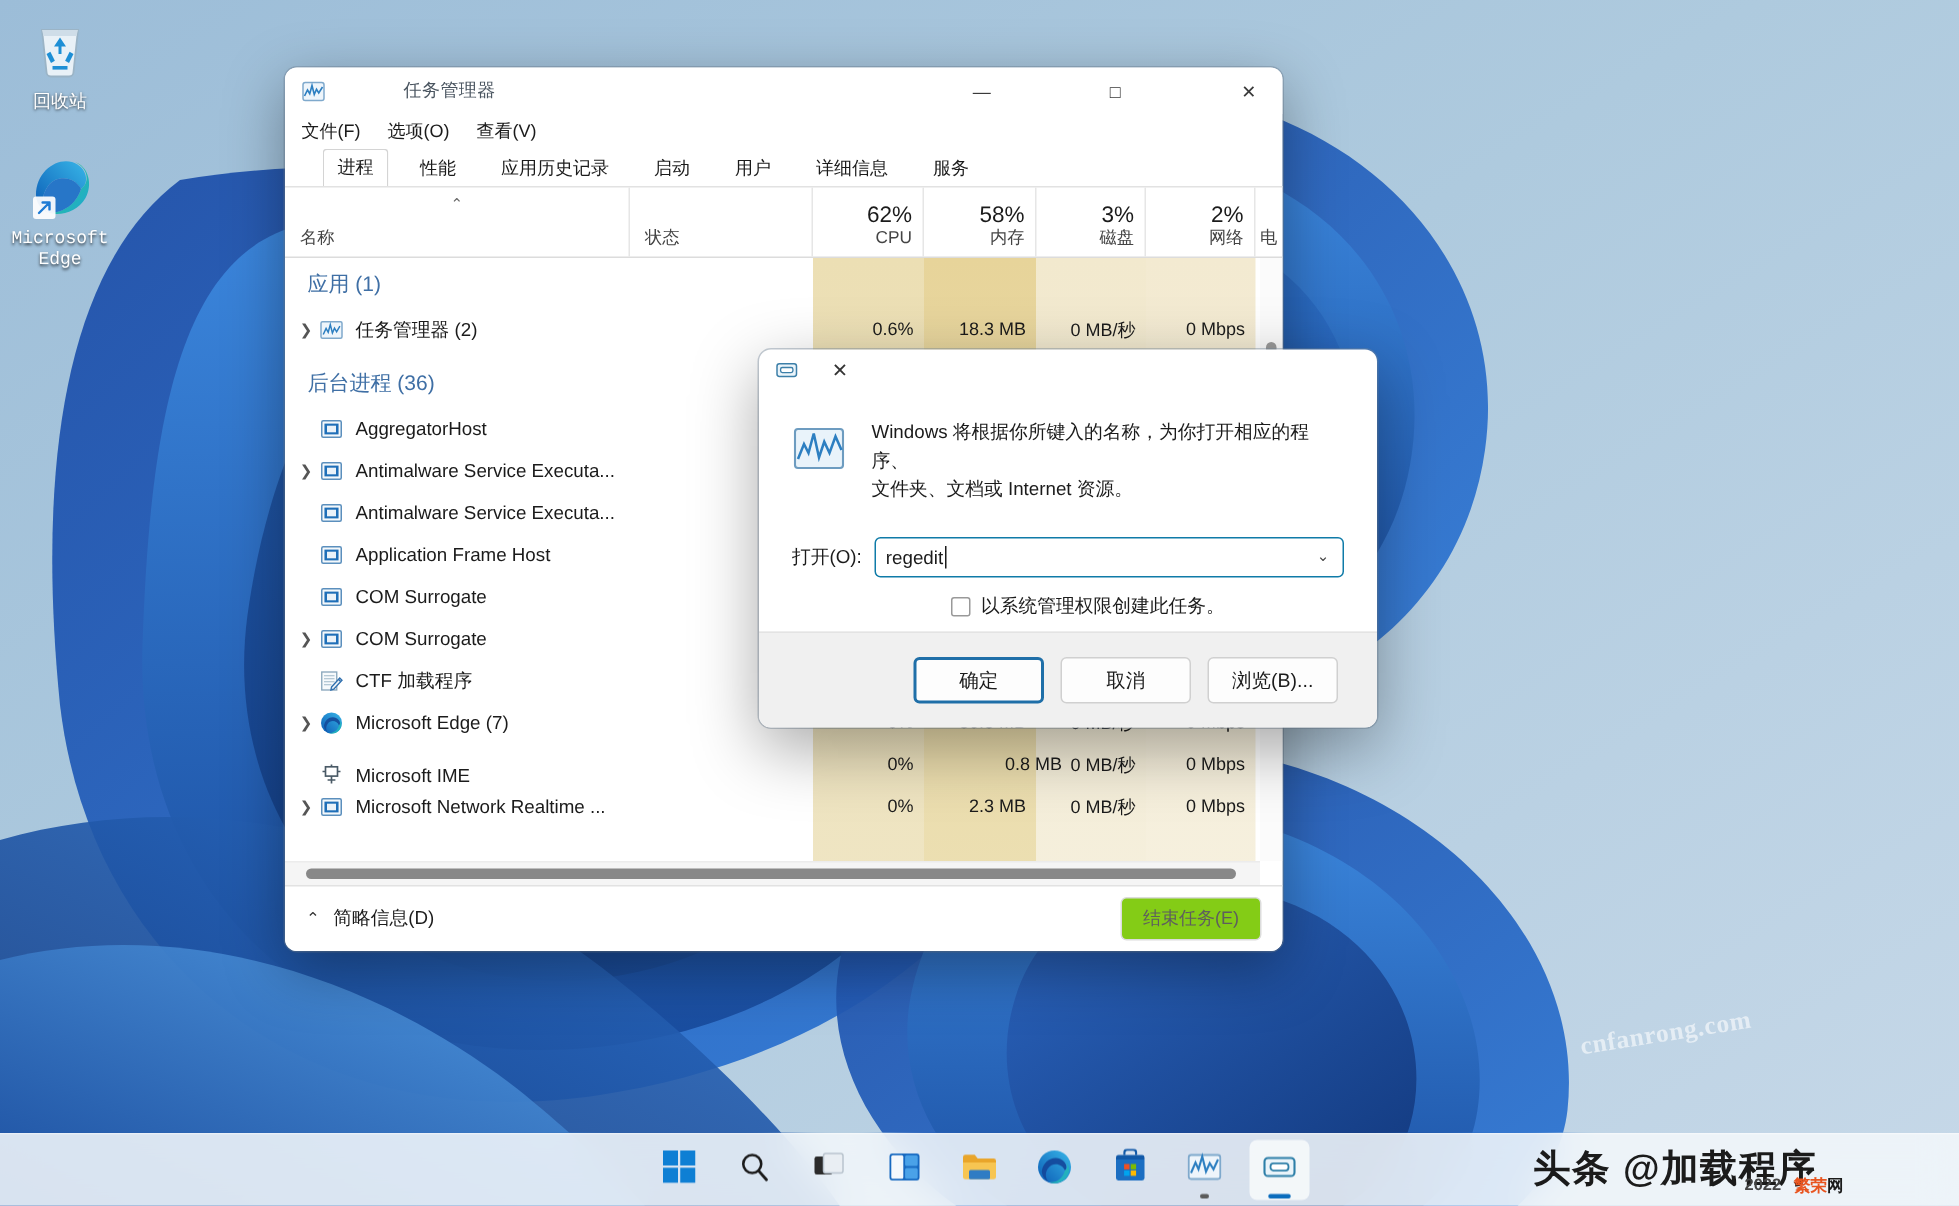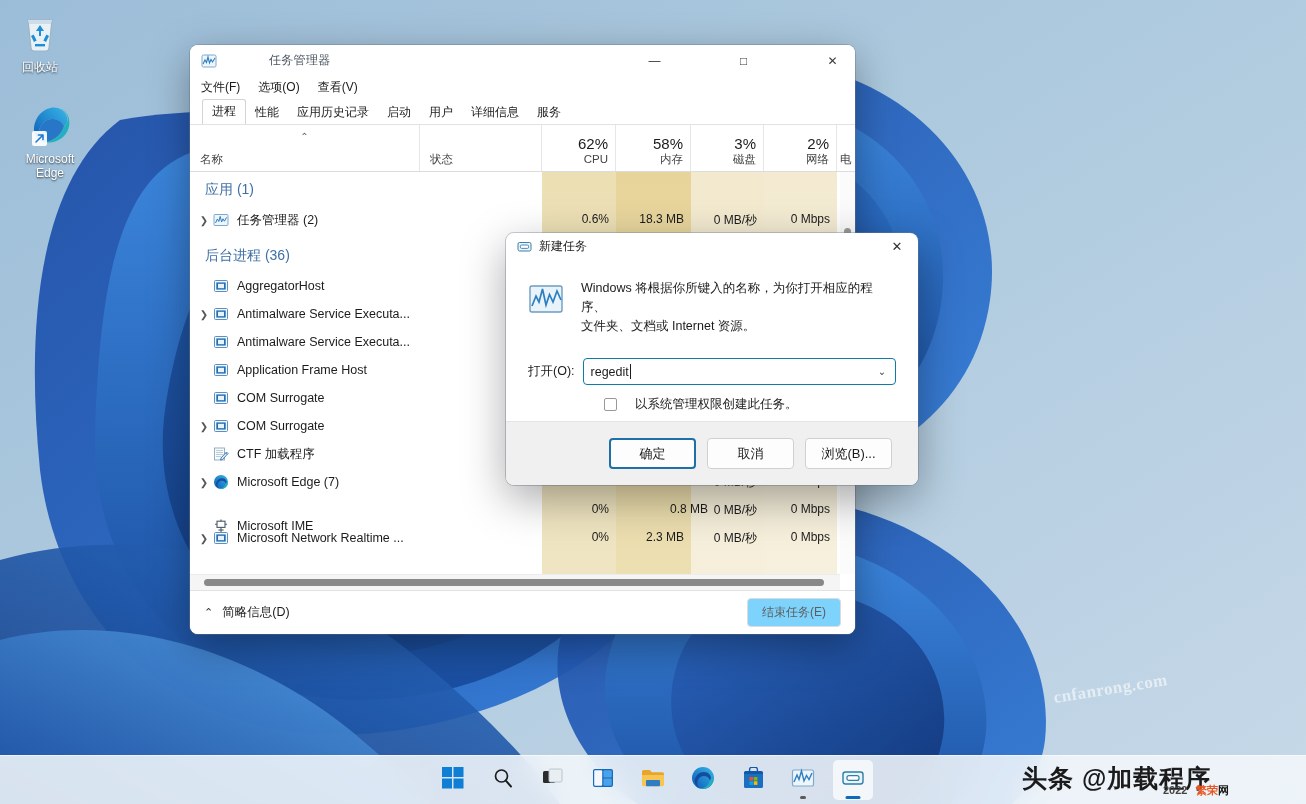--- a/index.html
+++ b/index.html
@@ -39,21 +39,21 @@
   .tm-titlebar .tm-ico { width:16px;height:16px;margin:0 8px 0 11px; flex:0 0 16px;}
   .tm-title { font-size: 12px; color:#4a5560; flex:1; letter-spacing:.3px;}
   .winbtn {
     width:45px;height:31px;display:flex;align-items:center;justify-content:center;
     color:#3a3a3a; font-size:12px;
   }
 
   .tm-menubar { height:22px; display:flex; align-items:center; padding-left:11px; gap:18px; flex:0 0 22px;}
   .tm-menubar span { font-size:12px; color:#1b1b1b; }
 
-  .tm-tabs { height:26px; display:flex; align-items:flex-end; padding-left:12px; gap:0; flex:0 0 26px; }
+  .tm-tabs { height:26px; display:flex; align-items:flex-end; padding-left:25px; gap:12px; flex:0 0 26px; }
   .tm-tab {
     font-size:12px; color:#1b1b1b; padding:3px 9px 4px; border-radius:3px 3px 0 0;
     position:relative; top:1px;
   }
   .tm-tab.active { background:#fff; border:1px solid #d4d4d4; border-bottom:1px solid #fff; }
 
   .tm-colhdr {
     flex: 0 0 48px; height:48px; display:flex; border-top:1px solid #e2e2e2;
     border-bottom:1px solid #dcdcdc; background:#fff; position:relative;
   }
@@ -96,21 +96,21 @@
   .vscroll-thumb { position:absolute; right:4px; top:56px; width:7px; height:110px; background:#9a9a9a; border-radius:4px;}
 
   .tm-status {
     flex:0 0 44px; height:44px; border-top:1px solid #e2e2e2; display:flex;
     align-items:center; padding:0 14px; background:#fff;
   }
   .tm-status .brief { display:flex; align-items:center; gap:9px; font-size:12.5px; color:#1b1b1b;}
   .tm-status .caret { font-size:11px; color:#333;}
   .endtask {
     margin-left:auto; font-size:12px; color:#5e5e5e; padding:5px 14px;
-    border:1px solid #dcdcdc; border-radius:4px; background:#7dd3fc;
+    border:1px solid #dcdcdc; border-radius:4px; background:#84cc16;
   }
 
   
   #newtask {
     position:absolute; left:506px; top:233px; width:412px; height:252px;
     background:#fff; border-radius:8px;
     box-shadow:0 14px 44px rgba(0,0,0,.34), 0 0 0 1px rgba(120,140,160,.4);
     display:flex; flex-direction:column; overflow:hidden;
   }
   .nt-title { height:27px; display:flex; align-items:center; flex:0 0 27px;}
@@ -123,21 +123,21 @@
   .nt-desc { font-size:12.5px; color:#1b1b1b; line-height:19px; }
   .nt-openrow { display:flex; align-items:center; margin-top:22px; gap:8px;}
   .nt-openlbl { font-size:12.5px; color:#1b1b1b; flex:0 0 auto;}
   .nt-combo {
     flex:1 1 auto; height:27px; border:1px solid #0f7ba8; border-radius:4px;
     display:flex; align-items:center; padding:0 0 0 7px; background:#fff; position:relative;
   }
   .nt-combo .val { font-size:12.5px; color:#1b1b1b;}
   .nt-caretbox { margin-left:auto; width:26px; text-align:center; font-size:10px; color:#444;}
   .nt-caret-i { display:inline-block; width:1px; height:15px; background:#1b1b1b; vertical-align:-3px; margin-left:1px;}
-  .nt-check { display:flex; align-items:center; gap:18px; margin:11px 0 0 76px;}
+  .nt-check { display:flex; align-items:center; gap:7px; margin:11px 0 0 106px;}
   .nt-box { width:13px;height:13px;border:1px solid #999;border-radius:2px;background:#fff; flex:0 0 13px;}
   .nt-check span { font-size:12.5px; color:#1b1b1b;}
   .nt-footer {
     flex:0 0 64px; height:64px; background:#f0f0f0; border-top:1px solid #e3e3e3;
     display:flex; align-items:center; justify-content:flex-end; gap:11px; padding-right:26px;
   }
   .dbtn {
     min-width:87px; height:31px; border-radius:4px; border:1px solid #d0d0d0;
     background:#fdfdfd; font-size:13px; color:#1b1b1b;
     display:flex;align-items:center;justify-content:center;
@@ -247,21 +247,21 @@
           <path d="M24 17 l4 6 h-3 v5 h-2 v-5 h-3 Z"></path>
           <path d="M18 34 l-3 -6 l2.6 -1.5 l3 6 Z"></path>
           <path d="M30 34 l3 -6 l-2.6 -1.5 l-3 6 Z"></path>
           <path d="M19 36 h10 v2.4 h-10 Z"></path>
         </g>
       </svg>
     </span>
     <span>回收站</span>
   </div>
 
-  <div class="desk-icon" style="left:12px; top:100px;">
+  <div class="desk-icon" style="left:2px; top:100px;font-family:Liberation Mono, monospace;">
     <span class="glyph">
       <svg width="48" height="48" viewBox="0 0 48 48">
         <defs>
           <linearGradient id="eg1" x1="0" y1="1" x2="1" y2="0">
             <stop offset="0" stop-color="#0b5bb5"></stop>
               <stop offset="1" stop-color="#38b6e8"></stop>
           </linearGradient>
           <linearGradient id="eg2" x1="0" y1="0" x2="1" y2="1">
             <stop offset="0" stop-color="#2bd07c"></stop>
               <stop offset="1" stop-color="#1fa5d8"></stop>
@@ -480,21 +480,21 @@
               <path d="M13 9.6 C 14.6 8.6, 14.6 5.6, 11.2 4.4 C 14.2 5.4, 15.6 9, 13.8 12 C 12 15, 8.2 15.6, 6.2 14.6 C 9.4 14.8, 12.2 12.8, 13 9.6 Z" fill="url(#eg4)"></path>
             </svg>
           </span>
           <span class="pname">Microsoft Edge (7)</span>
         </div>
         <span class="vcell" style="top:302px;left:352px;width:67px;">0%</span>
         <span class="vcell" style="top:302px;left:426px;width:68px;">86.3 MB</span>
         <span class="vcell" style="top:302px;left:501px;width:66px;">0 MB/秒</span>
         <span class="vcell" style="top:302px;left:574px;width:66px;">0 Mbps</span>
 
-        <div class="prow" style="top:340px;">
+        <div class="prow" style="top:324px;align-items:flex-end;">
           <span class="chev"></span>
           <span class="pico">
             <svg width="16" height="16" viewBox="0 0 16 16">
               <g fill="none" stroke="#4a5a66" stroke-width="1.1">
                 <rect x="4" y="3.2" width="8" height="6.2"></rect>
                 <line x1="8" y1="1.6" x2="8" y2="3.2"></line>
                 <line x1="8" y1="9.4" x2="8" y2="14.4"></line>
                 <line x1="2" y1="6.3" x2="4" y2="6.3"></line>
                 <line x1="12" y1="6.3" x2="14" y2="6.3"></line>
                 <line x1="5.4" y1="12" x2="10.6" y2="12"></line>
@@ -543,21 +543,20 @@
   </div>
 
   <div id="newtask">
     <div class="nt-title">
       <span class="ico">
         <svg width="15" height="15" viewBox="0 0 15 15">
           <rect x="1" y="3.5" width="13" height="8.5" rx="1.6" fill="#eaf4fa" stroke="#3c7fa8" stroke-width="1"></rect>
           <rect x="3.4" y="6" width="8.2" height="3.4" rx="1.2" fill="#fff" stroke="#3c7fa8" stroke-width=".9"></rect>
         </svg>
       </span>
-      <span class="t">新建任务</span>
       <span class="nt-x">✕</span>
     </div>
 
     <div class="nt-main">
       <div class="nt-top">
         <span class="nt-bigico">
           <svg width="36" height="36" viewBox="0 0 36 36">
             <rect x="2" y="5" width="32" height="26" rx="2" fill="#e9f3fa" stroke="#6d9cc0" stroke-width="1.4"></rect>
             <polyline points="4,25 8,15 11,21 14.5,8 18,24 21.5,13.5 25,21 29,10 33,19" fill="none" stroke="#2d7fc1" stroke-width="1.7"></polyline>
           </svg>

